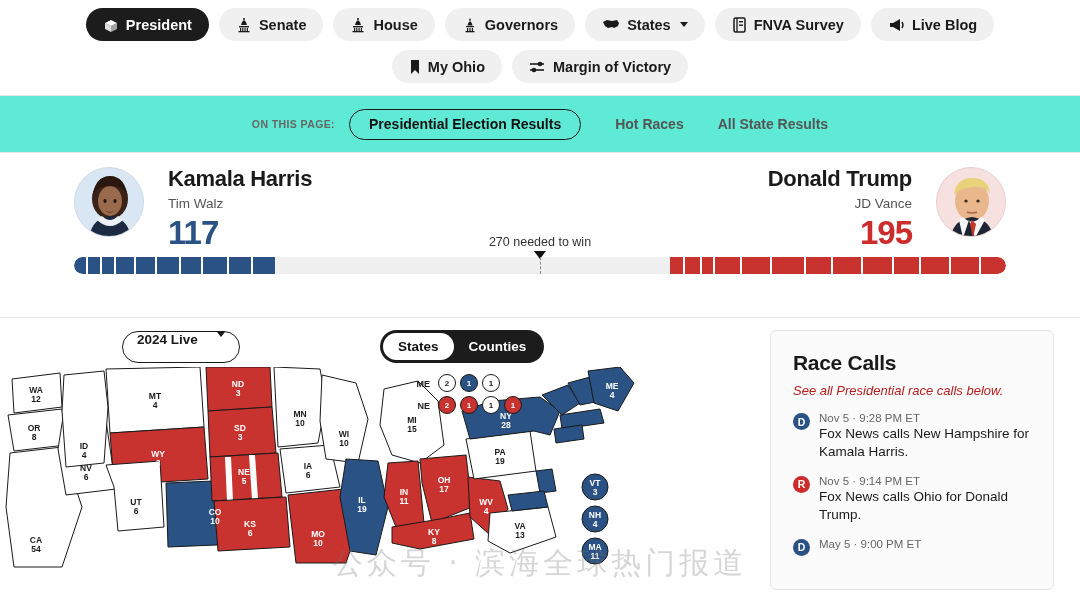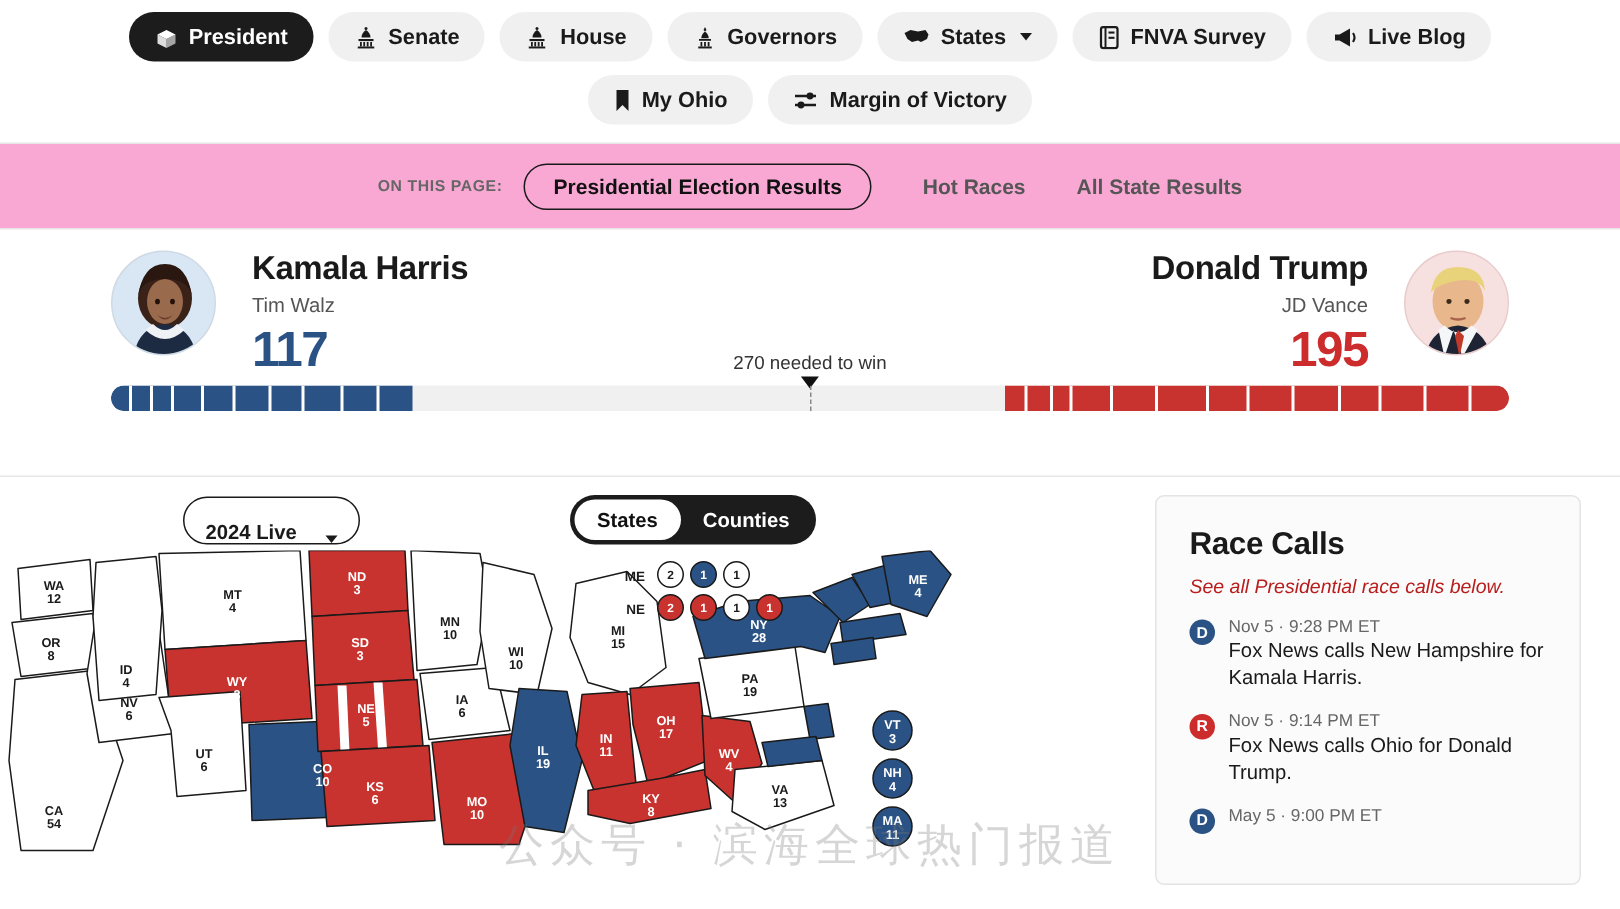--- a/index.html
+++ b/index.html
@@ -38,21 +38,21 @@
     width: 0; height: 0; margin-left: 2px;
     border-left: 4.5px solid transparent;
     border-right: 4.5px solid transparent;
     border-top: 5.5px solid #1a1a1a;
   }
 
   
   .onpage {
     width: 1080px; height: 57px;
     display: flex; justify-content: center; align-items: center;
-    gap: 0; background: #f9a8d4;
+    gap: 0; background: #5eead4;
     border-bottom: 1px solid #e6e6e6;
   }
   .onpage-label {
     font-size: 10.5px; font-weight: bold; letter-spacing: .4px;
     color: #666; text-transform: uppercase; margin-right: 14px;
   }
   .onpage-pill {
     height: 31px; padding: 0 19px;
     display: inline-flex; align-items: center;
     border: 1.4px solid #1a1a1a; border-radius: 16px;
@@ -123,21 +123,21 @@
   .main {
     width: 1080px; height: 272px;
     background: #ffffff;
     display: flex; position: relative;
   }
   .map-col { width: 770px; position: relative; padding: 12px 0 0 0; }
   .map-controls {
     display: flex; align-items: center; padding-left: 122px; gap: 140px;
   }
   .select-pill {
-    display: inline-flex; align-items: flex-end; justify-content: space-between;
+    display: inline-flex; align-items: flex-start; justify-content: space-between;
     width: 118px; height: 32px; padding: 0 14px;
     border: 1.4px solid #1a1a1a; border-radius: 17px;
     font-size: 13.5px; font-weight: bold; cursor: pointer;
   }
   .toggle {
     display: inline-flex; align-items: center;
     background: #1c1c1c; border-radius: 17px; height: 33px;
     padding: 3px; cursor: pointer;
   }
   .toggle-opt {

